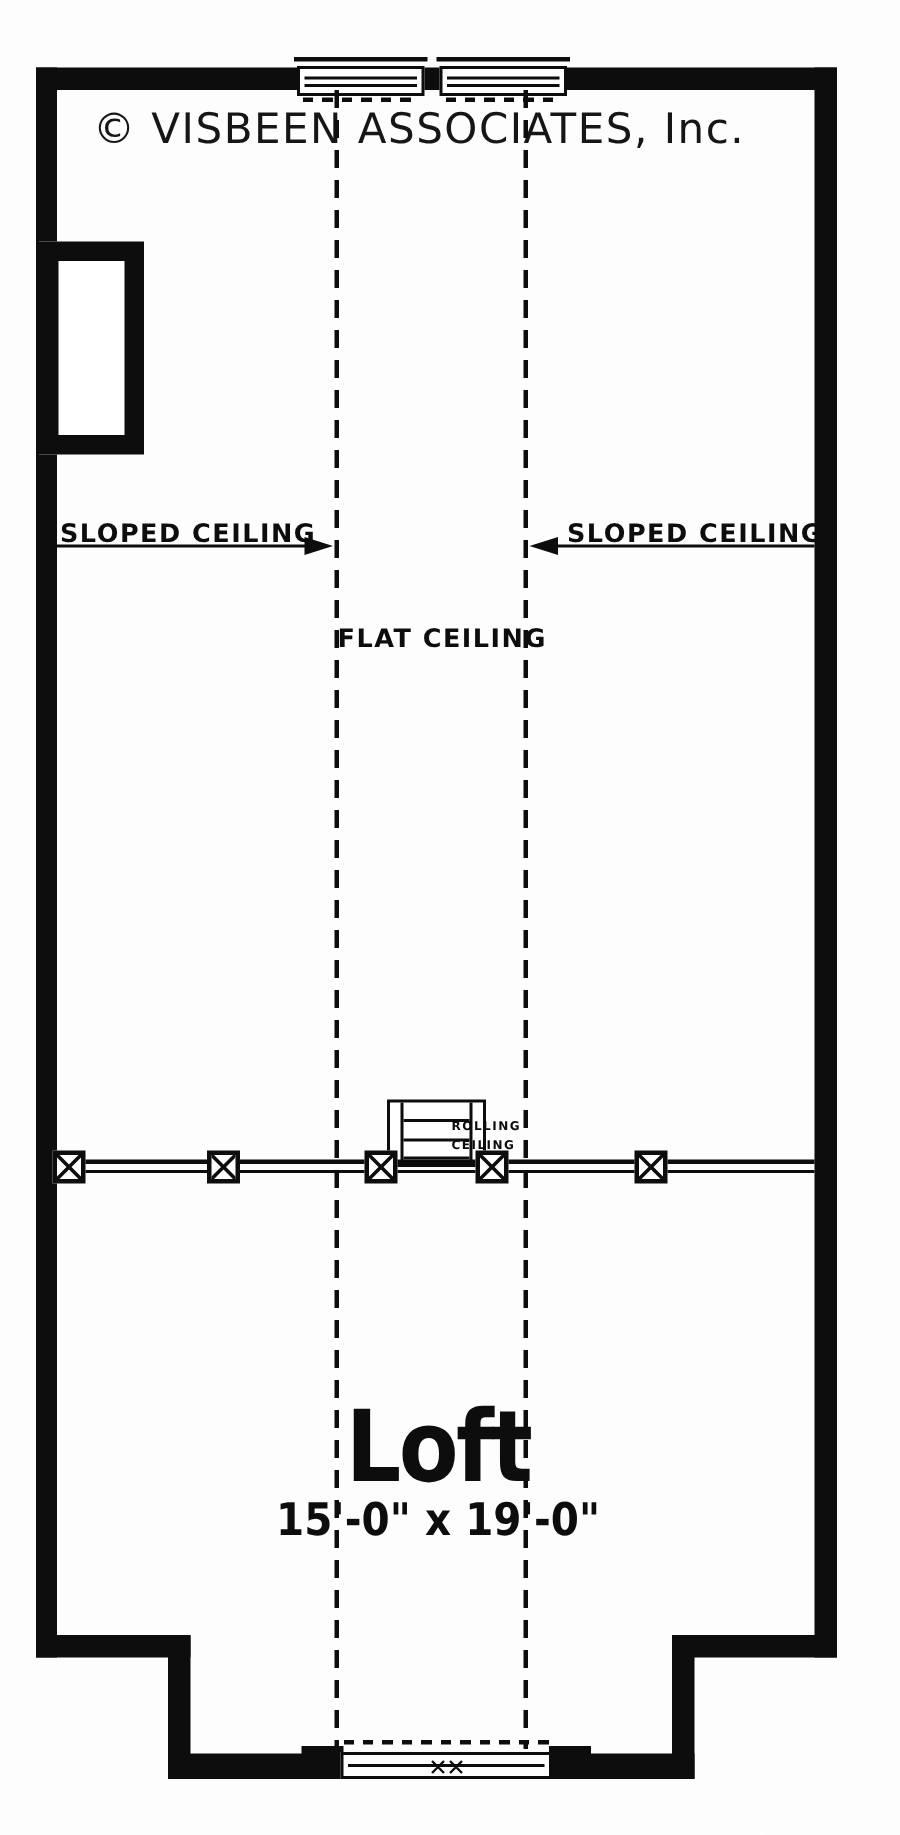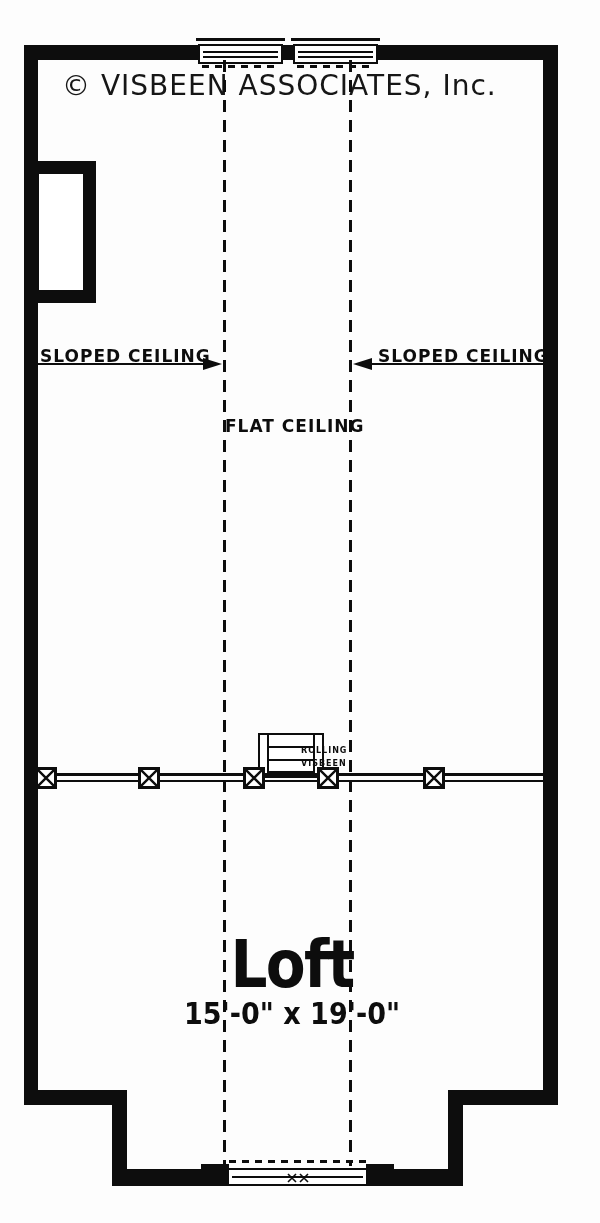--- a/index.html
+++ b/index.html
@@ -119,21 +119,21 @@
   <div class="arch-label" style="left:225px; width:126px; top:416px;">FLAT CEILING</div>
 
   <div class="ladder">
     <div class="rail" style="left:7px;"></div>
     <div class="rail" style="right:7px;"></div>
     <div class="rung" style="top:11px;"></div>
     <div class="rung" style="top:24px;"></div>
     <div class="rung" style="top:36px;"></div>
     <div class="lbl">
       <div>ROLLING</div>
-      <div>VISBEEN</div>
+      <div>CEILING</div>
     </div>
   </div>
 
   <div class="ink" style="left:38px; top:773px; width:505px; height:3px;"></div>
   <div class="ink" style="left:38px; top:780px; width:505px; height:2px;"></div>
 
   <div class="post" style="left:35px;">
     <svg viewBox="0 0 16 16">
         <path d="M0 0 L16 16 M16 0 L0 16" stroke="#0d0d0d" stroke-width="2.4" fill="none"></path>
       </svg>

